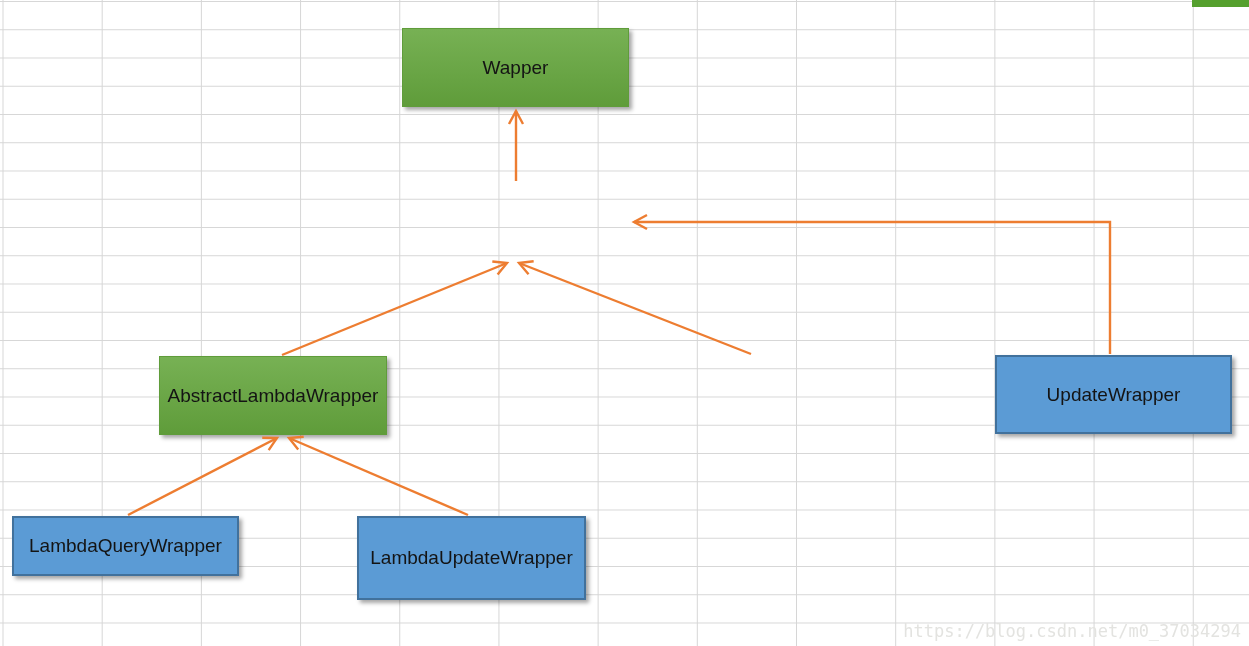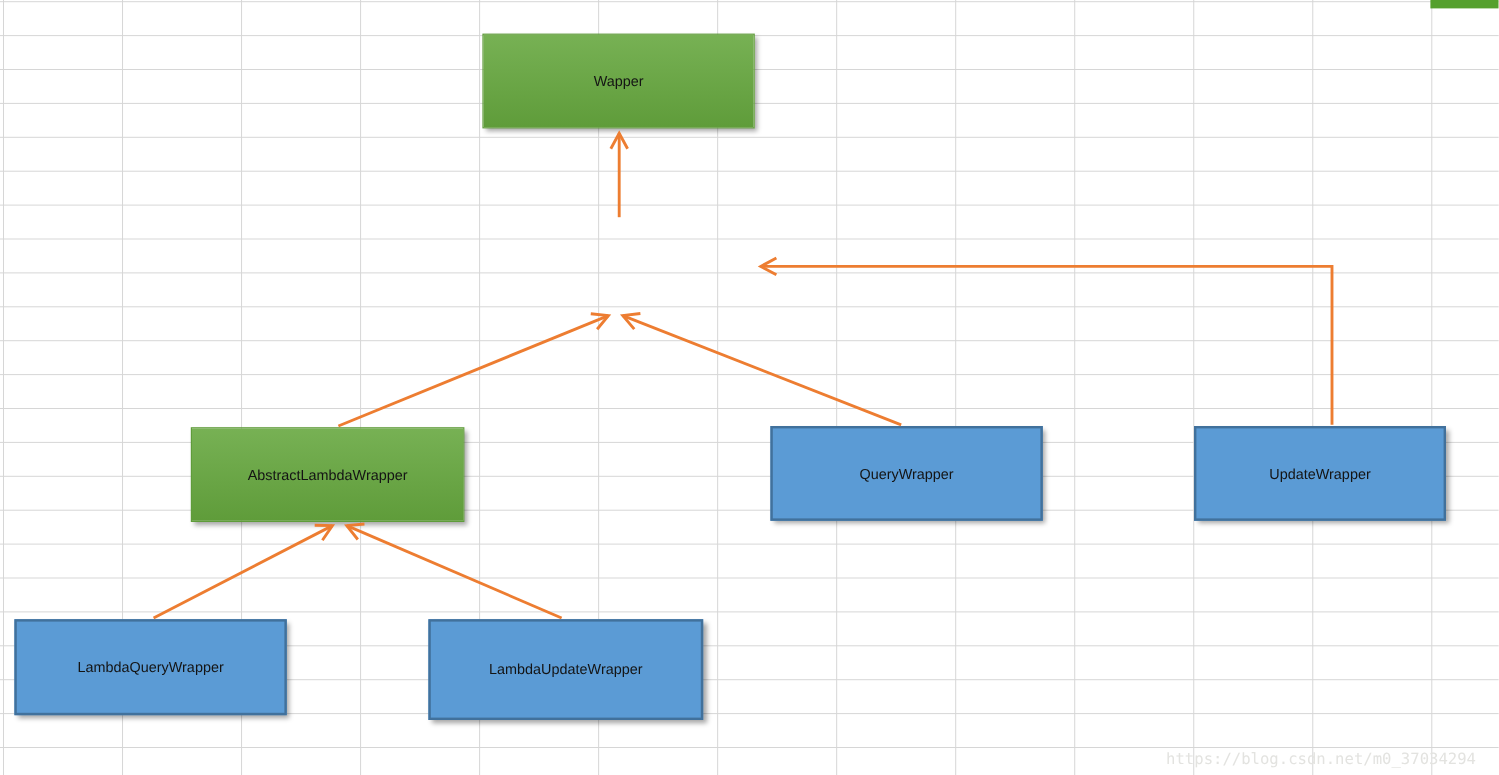--- a/index.html
+++ b/index.html
@@ -37,41 +37,41 @@
   }
 
   .node {
     position: absolute;
     z-index: 2;
     display: flex;
     align-items: center;
     justify-content: center;
     box-sizing: border-box;
     white-space: nowrap;
-    font-size: 12px;
+    font-size: 19px;
     color: var(--label-text);
     box-shadow: 3px 3px 4px rgba(0,0,0,0.35);
     cursor: default;
   }
   .node.green {
     background: linear-gradient(180deg, var(--node-green-top) 0%, var(--node-green-bottom) 100%);
     border: 1px solid var(--node-green-bottom);
   }
   .node.blue {
     background: var(--node-blue);
     border: 2.5px solid var(--node-blue-border);
   }
 
   .watermark {
     position: absolute;
-    right: 19px;
+    right: 8px;
     bottom: 5px;
     z-index: 4;
     font-family: "DejaVu Sans Mono", monospace;
-    font-size: 13px;
+    font-size: 17px;
     color: var(--watermark-text);
     pointer-events: none;
     margin-left: 32px;
   }
 
   .corner-strip {
     position: absolute;
     top: 0;
     left: 1192px;
     width: 57px;
@@ -101,25 +101,22 @@
 
   <div class="watermark">https://blog.csdn.net/m0_37034294</div>
 
   <div class="corner-strip"></div>
 <div class="node green" style="left: 402px; top: 28px; width: 227px; height: 79px;">
       <span>Wapper</span>
     </div>
     <div class="node green" style="left: 159px; top: 356px; width: 228px; height: 79px;">
       <span>AbstractLambdaWrapper</span>
     </div>
-    <div class="node blue" style="left: 642px; top: 355px; width: 227px; height: 79px;">
-      <span>QueryWrapper</span>
-    </div>
-    <div class="node blue" style="left: 995px; top: 355px; width: 210px; height: 79px;">
+    <div class="node blue" style="left: 995px; top: 355px; width: 237px; height: 79px;">
       <span>UpdateWrapper</span>
     </div>
-    <div class="node blue" style="left: 12px; top: 516px; width: 227px; height: 80px;">
+    <div class="node blue" style="left: 12px; top: 516px; width: 227px; height: 60px;">
       <span>LambdaQueryWrapper</span>
     </div>
     <div class="node blue" style="left: 357px; top: 516px; width: 229px; height: 84px;">
       <span>LambdaUpdateWrapper</span>
     </div>
   </div>
 
 </body></html>

